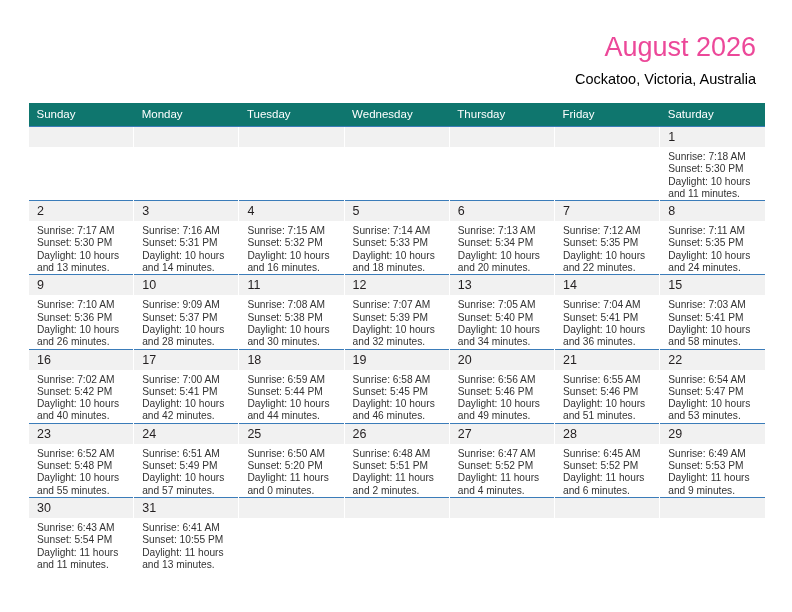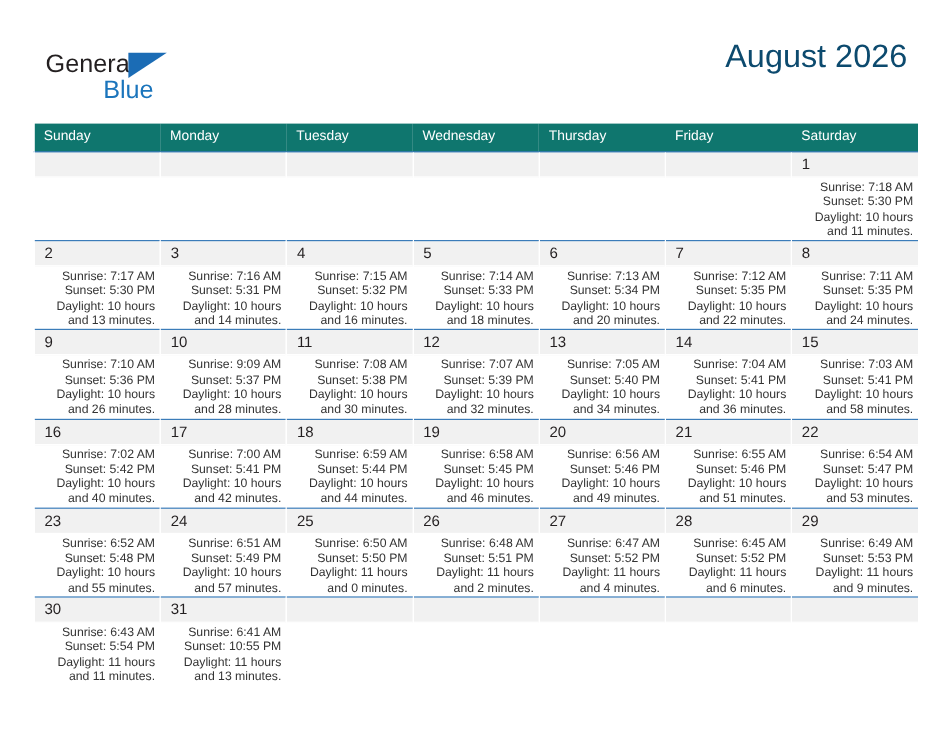--- a/index.html
+++ b/index.html
@@ -63,21 +63,21 @@
     font-family: "Liberation Sans", sans-serif;
   }
   .title-block {
     position: absolute;
     right: 36px;
     top: 30px;
     text-align: right;
   }
   .cal-title {
     font-size: 27px;
-    color: #0c4a6e;
+    color: #ec4899;
     line-height: 34px;
     font-weight: 400;
   }
   .cal-subtitle {
     font-size: 14.5px;
     color: #000000;
     line-height: 22px;
     margin-top: 4px;
     font-weight: 400;
   }
@@ -120,44 +120,39 @@
   }
   .daynum.empty {
     background: #f1f1f1;
     color: transparent;
   }
   .info {
     padding: 3px 4px 0 8px;
     font-size: 10.2px;
     line-height: 12.3px;
     color: #333333;
-    text-align: right;
   }
   .info div {
     white-space: nowrap;
   }
   .cell-blank .daynum {
     background: #f1f1f1;
   }
 </style>
 </head>
 <body>
 
 <div class="page">
 
   <div class="header">
 
-    <div class="brand">
-      <span class="brand-general">General</span>
-      <span class="brand-triangle"></span>
-      <span class="brand-blue">Blue</span>
-    </div>
 
     <div class="title-block">
       <div class="cal-title">August 2026</div>
+      <div class="cal-subtitle">Cockatoo, Victoria, Australia</div>
     </div>
 
   </div>
 
   <table class="calendar">
     <thead>
       <tr>
         <th>Sunday</th>
         <th>Monday</th>
         <th>Tuesday</th>
@@ -408,21 +403,21 @@
               <div>Sunrise: 6:51 AM</div>
               <div>Sunset: 5:49 PM</div>
               <div>Daylight: 10 hours</div>
               <div>and 57 minutes.</div>
             </div>
           </td>
           <td>
             <div class="daynum">25</div>
             <div class="info">
               <div>Sunrise: 6:50 AM</div>
-              <div>Sunset: 5:50 PM</div>
+              <div>Sunset: 5:20 PM</div>
               <div>Daylight: 11 hours</div>
               <div>and 0 minutes.</div>
             </div>
           </td>
           <td>
             <div class="daynum">26</div>
             <div class="info">
               <div>Sunrise: 6:48 AM</div>
               <div>Sunset: 5:51 PM</div>
               <div>Daylight: 11 hours</div>

